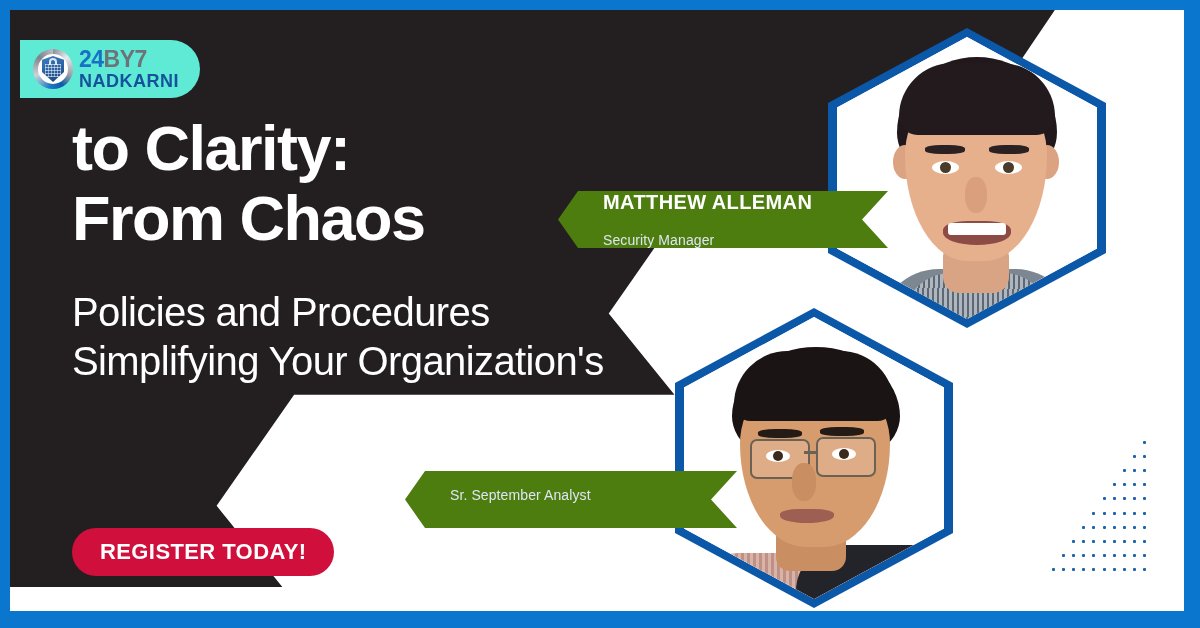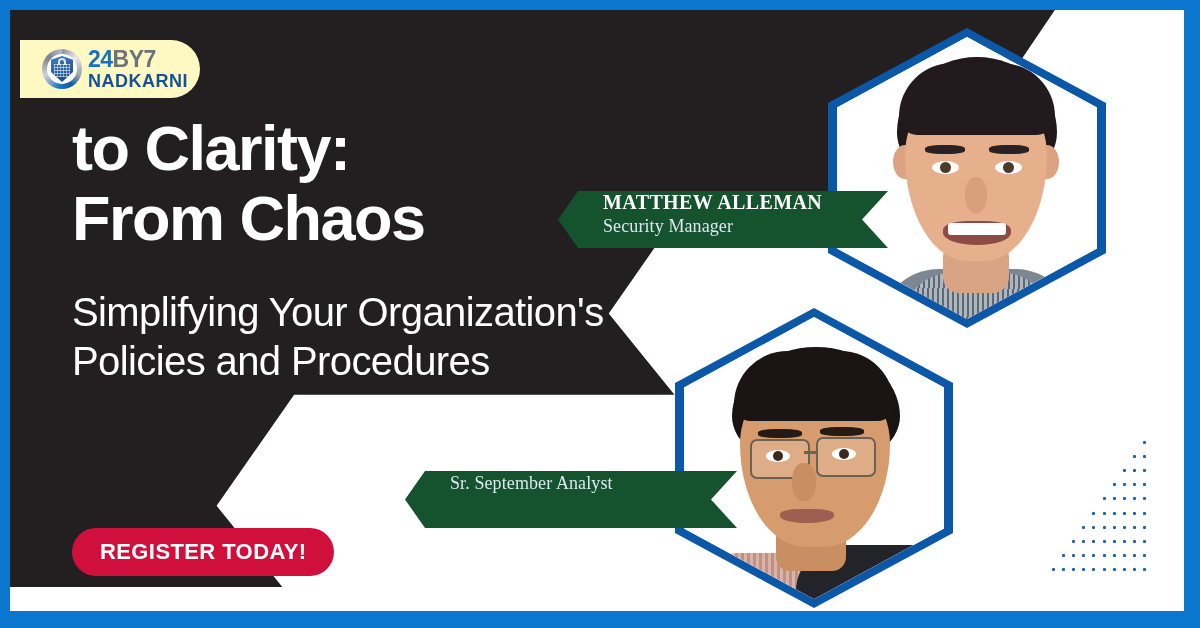--- a/index.html
+++ b/index.html
@@ -31,22 +31,22 @@
       56.6% 64.0%,
       24.2% 64.0%,
       17.6% 82.5%,
       23.2% 96.0%,
       0% 96.0%
     );
   }
   
   .logo-pill{
     position:absolute;left:10px;top:30px;width:180px;height:58px;
-    background:#fef9c3;border-radius:0 29px 29px 0;
-    display:flex;align-items:center;padding-left:22px;box-sizing:border-box;
+    background:#5eead4;border-radius:0 29px 29px 0;
+    display:flex;align-items:center;padding-left:13px;box-sizing:border-box;
   }
   .logo-mark{
     position:relative;width:40px;height:40px;flex:0 0 40px;margin-right:6px;
   }
   .logo-mark .ring{
     position:absolute;inset:0;border-radius:50%;
     background:conic-gradient(#8d9199 0deg,#e8eaec 50deg,#9aa0a8 110deg,#0b5ca8 150deg,#1f78c4 190deg,#cfd3d8 250deg,#7d838b 310deg,#b9bec4 360deg);
   }
   .logo-mark .ring:after{
     content:"";position:absolute;inset:5px;border-radius:50%;background:#ffffff;
@@ -97,31 +97,30 @@
   
   .cta{
     position:absolute;left:62px;top:518px;height:48px;
     display:inline-flex;align-items:center;padding:0 28px;
     background:#d10f3c;border-radius:24px;border:none;
     color:#ffffff;font-weight:bold;font-size:22px;letter-spacing:.4px;
     font-family:"Liberation Sans", sans-serif;cursor:pointer;
   }
   
   .ribbon{
-    position:absolute;background:#14532d;
-    display:flex;flex-direction:column;justify-content:flex-start;
+    position:absolute;background:#4d7c0f;
+    display:flex;flex-direction:column;justify-content:space-between;
     box-sizing:border-box;
-    font-family:Liberation Serif, serif;
   }
   .ribbon .nm{
     color:#ffffff;font-weight:bold;font-size:20px;letter-spacing:.4px;white-space:nowrap;
   }
   .ribbon .rl{
-    color:#dde7f3;font-weight:normal;font-size:18px;letter-spacing:.1px;
-    white-space:nowrap;margin-top:2px;
+    color:#dde7f3;font-weight:normal;font-size:14px;letter-spacing:.1px;
+    white-space:nowrap;margin-top:16px;
   }
   #ribbon-1{
     left:548px;top:181px;width:330px;height:57px;padding-left:45px;
     clip-path:polygon(20px 0,100% 0,calc(100% - 26px) 50%,100% 100%,20px 100%,0 50%);
   }
   #ribbon-2{
     left:395px;top:461px;width:332px;height:57px;padding-left:45px;
     clip-path:polygon(20px 0,100% 0,calc(100% - 26px) 50%,100% 100%,20px 100%,0 50%);
   }
   
@@ -237,22 +236,22 @@
         <div class="logo-line2">NADKARNI</div>
       </div>
     </div>
 
     <div class="headline">
       <div>to Clarity:</div>
       <div>From Chaos</div>
     </div>
 
     <div class="subhead">
+      <div>Policies and Procedures</div>
       <div>Simplifying Your Organization's</div>
-      <div>Policies and Procedures</div>
     </div>
 
 
     <button class="cta">REGISTER TODAY!</button>
 
     <div class="dots" id="dot-triangle">
         <div class="row">
           <span class="d" style="background: rgb(29, 99, 173);"></span>
         </div>
         <div class="row">

